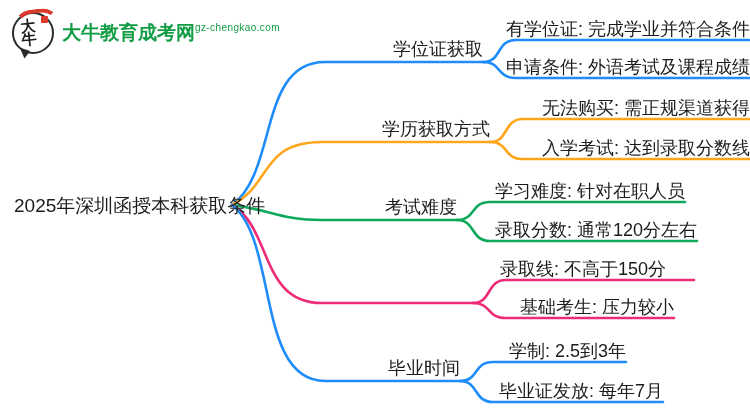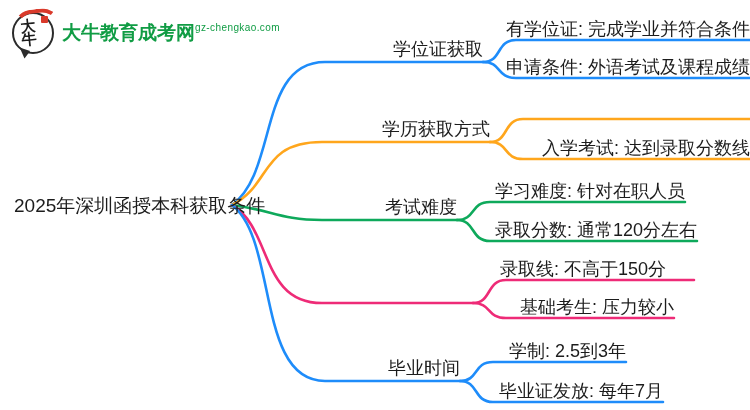--- a/index.html
+++ b/index.html
@@ -89,20 +89,21 @@
 
   <div class="node root-label" style="left:14px;top:193px;width:216px;">2025年深圳函授本科获取条件</div>
 
   <div class="node blabel" style="left:320px;top:37px;width:163px;">学位证获取</div>
   <div class="node blabel" style="left:320px;top:117px;width:170px;">学历获取方式</div>
   <div class="node blabel" style="left:320px;top:195px;width:137px;">考试难度</div>
   <div class="node blabel" style="left:320px;top:356px;width:140px;">毕业时间</div>
 
   <div class="node leaf" style="left:505px;top:17px;width:245px;">有学位证: 完成学业并符合条件</div>
   <div class="node leaf" style="left:505px;top:55px;width:245px;">申请条件: 外语考试及课程成绩</div>
+  <div class="node leaf" style="left:512px;top:96px;width:238px;">无法购买: 需正规渠道获得</div>
   <div class="node leaf" style="left:480px;top:179px;width:205px;">学习难度: 针对在职人员</div>
   <div class="node leaf" style="left:512px;top:136px;width:238px;">入学考试: 达到录取分数线</div>
   <div class="node leaf" style="left:480px;top:218px;width:217px;">录取分数: 通常120分左右</div>
   <div class="node leaf" style="left:468px;top:257px;width:198px;">录取线: 不高于150分</div>
   <div class="node leaf" style="left:496px;top:295px;width:178px;">基础考生: 压力较小</div>
   <div class="node leaf" style="left:483px;top:339px;width:143px;">学制: 2.5到3年</div>
   <div class="node leaf" style="left:483px;top:379px;width:180px;">毕业证发放: 每年7月</div>
 
 </div>
 

